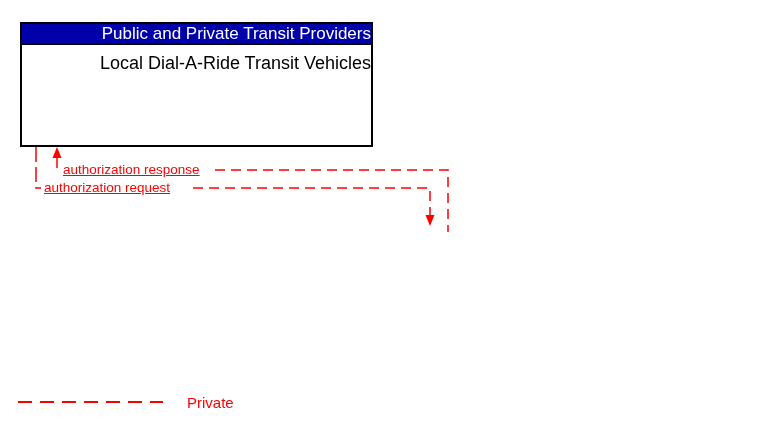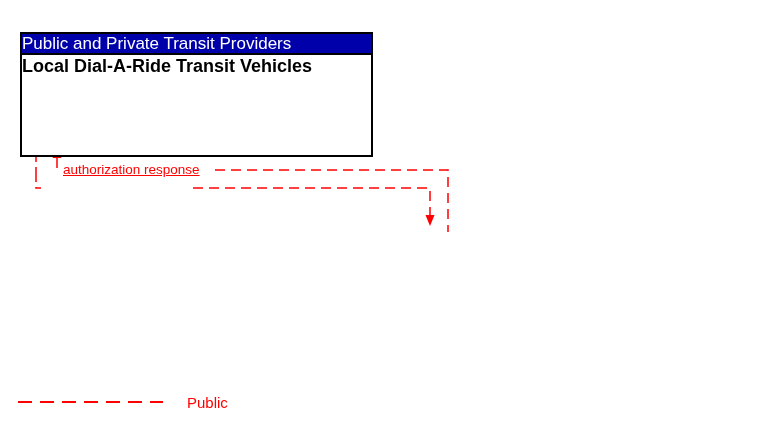--- a/index.html
+++ b/index.html
@@ -21,22 +21,21 @@
     z-index: 1;
   }
   .red-stroke { stroke: var(--connector-red, #ff0000); fill: none; }
   .red-fill   { fill: var(--connector-red, #ff0000); stroke: none; }
 
   .box {
     position: absolute;
     box-sizing: border-box;
     border: 2px solid var(--box-border, #000000);
     z-index: 2;
-    text-align: left;
-    margin-top: 10px;
+    text-align: right;
   }
   .box-header {
     box-sizing: border-box;
     width: 100%;
     overflow: hidden;
     white-space: nowrap;
   }
   .box-body {
     box-sizing: border-box;
     width: 100%;
@@ -50,24 +49,23 @@
   }
   .transit-box .box-header {
     height: 21px;
     line-height: 19px;
     font-size: 17px;
     background: var(--transit-header-bg, #0000aa);
     color: var(--transit-header-text, #ffffff);
     border-bottom: 2px solid var(--box-border, #000000);
   }
   .transit-box .box-body {
-    padding-top: 1px;
+    padding-top: 8px;
     font-size: 18px;
     color: var(--transit-body-text, #000000);
-    font-weight: bold;
   }
 
   .financial-box {
     left: 413px; top: 225px;
     width: 354px; height: 128px;
     background: var(--financial-body-bg, #fdfd87);
     border-radius: 20px;
     overflow: hidden;
   }
   .financial-box .box-header {
@@ -126,16 +124,17 @@
     <line class="red-stroke" x1="18" y1="402" x2="163" y2="402" stroke-width="2" stroke-dasharray="14 8"></line>
   </svg>
 
   <div class="box transit-box">
     <div class="box-header">Public and Private Transit Providers</div>
     <div class="box-body">Local Dial-A-Ride Transit Vehicles</div>
   </div>
 
 
   <div class="flow-label response-label">authorization response</div>
+  <div class="flow-label request-label">authorization request</div>
 
-  <div class="legend-label">Public</div>
+  <div class="legend-label">Private</div>
 
 </div>
 
 </body></html>

